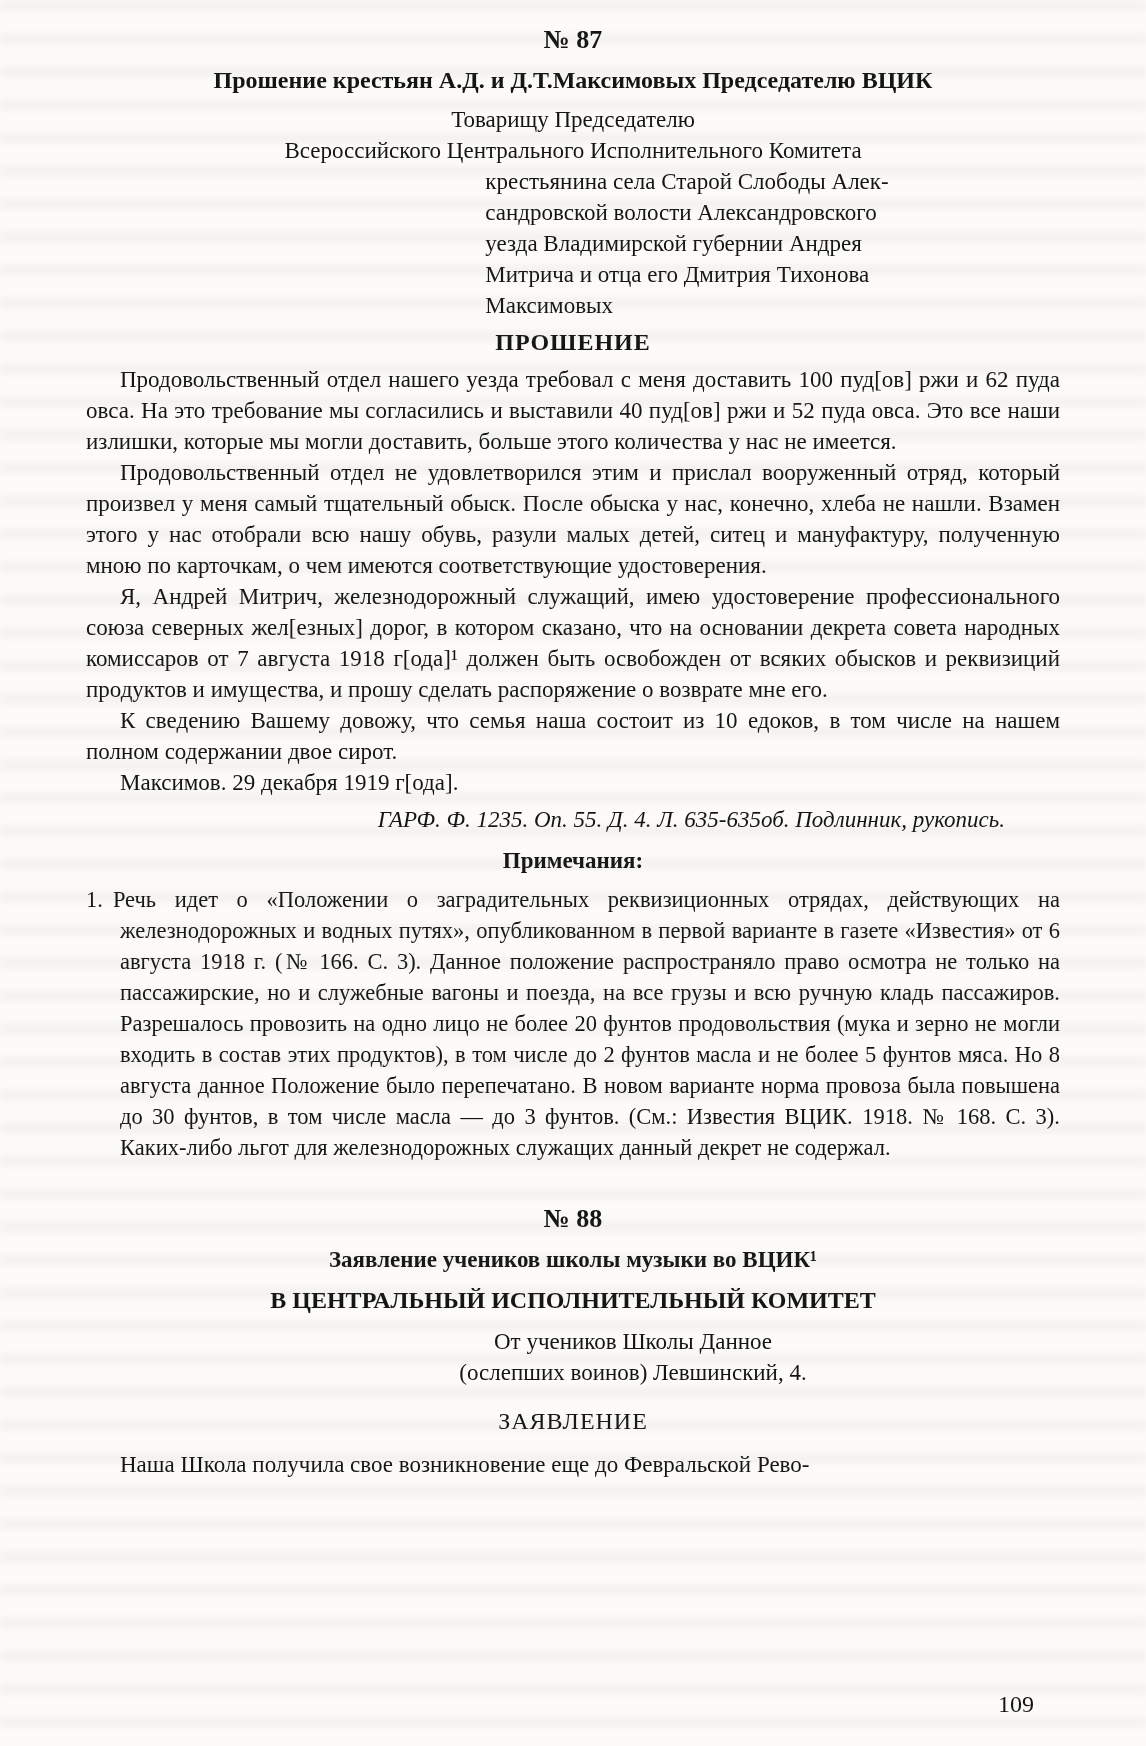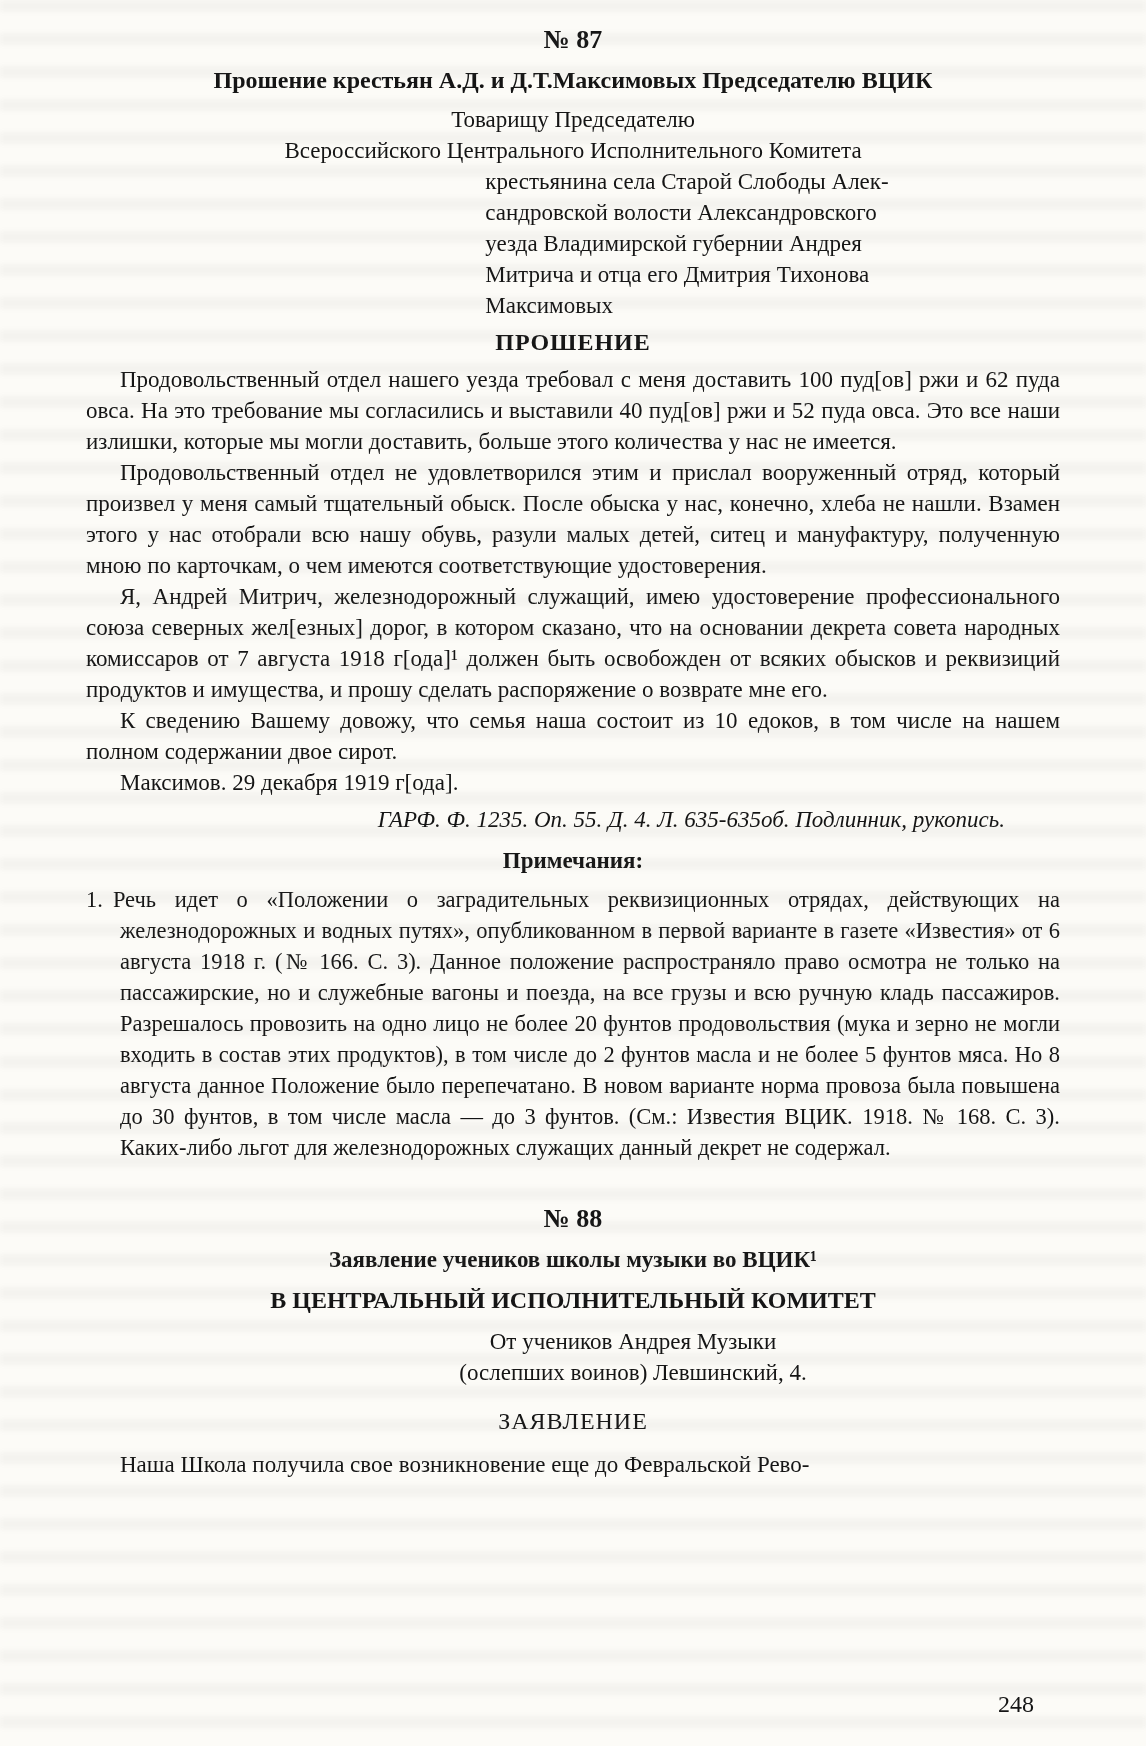--- a/index.html
+++ b/index.html
@@ -150,23 +150,23 @@
     <div class="notes-heading">Примечания:</div>
 
     <p class="note"><span class="note-marker">1.</span><span>Речь идет о «Положении о заградительных реквизиционных отрядах, действующих на железнодорожных и водных путях», опубликованном в первой варианте в газете «Известия» от 6 августа 1918 г. (№ 166. С. 3). Данное положение распространяло право осмотра не только на пассажирские, но и служебные вагоны и поезда, на все грузы и всю ручную кладь пассажиров. Разрешалось провозить на одно лицо не более 20 фунтов продовольствия (мука и зерно не могли входить в состав этих продуктов), в том числе до 2 фунтов масла и не более 5 фунтов мяса. Но 8 августа данное Положение было перепечатано. В новом варианте норма провоза была повышена до 30 фунтов, в том числе масла — до 3 фунтов. (См.: Известия ВЦИК. 1918. № 168. С. 3). Каких-либо льгот для железнодорожных служащих данный декрет не содержал.</span></p>
   </div>
 
   <div>
     <div class="doc88-number">№ 88</div>
     <div class="doc88-title">Заявление учеников школы музыки во ВЦИК¹</div>
     <div class="doc88-addressee">В ЦЕНТРАЛЬНЫЙ ИСПОЛНИТЕЛЬНЫЙ КОМИТЕТ</div>
 
-    <div class="doc88-from">От учеников Андрея Музыки</div>
+    <div class="doc88-from">От учеников Школы Данное</div>
     <div class="doc88-from">(ослепших воинов) Левшинский, 4.</div>
 
     <div class="doc88-section-heading">ЗАЯВЛЕНИЕ</div>
 
     <p class="body-para">Наша Школа получила свое возникновение еще до Февральской Рево-</p>
   </div>
 
-  <div class="page-number">248</div>
+  <div class="page-number">109</div>
 
 </div>
 
 </body></html>

